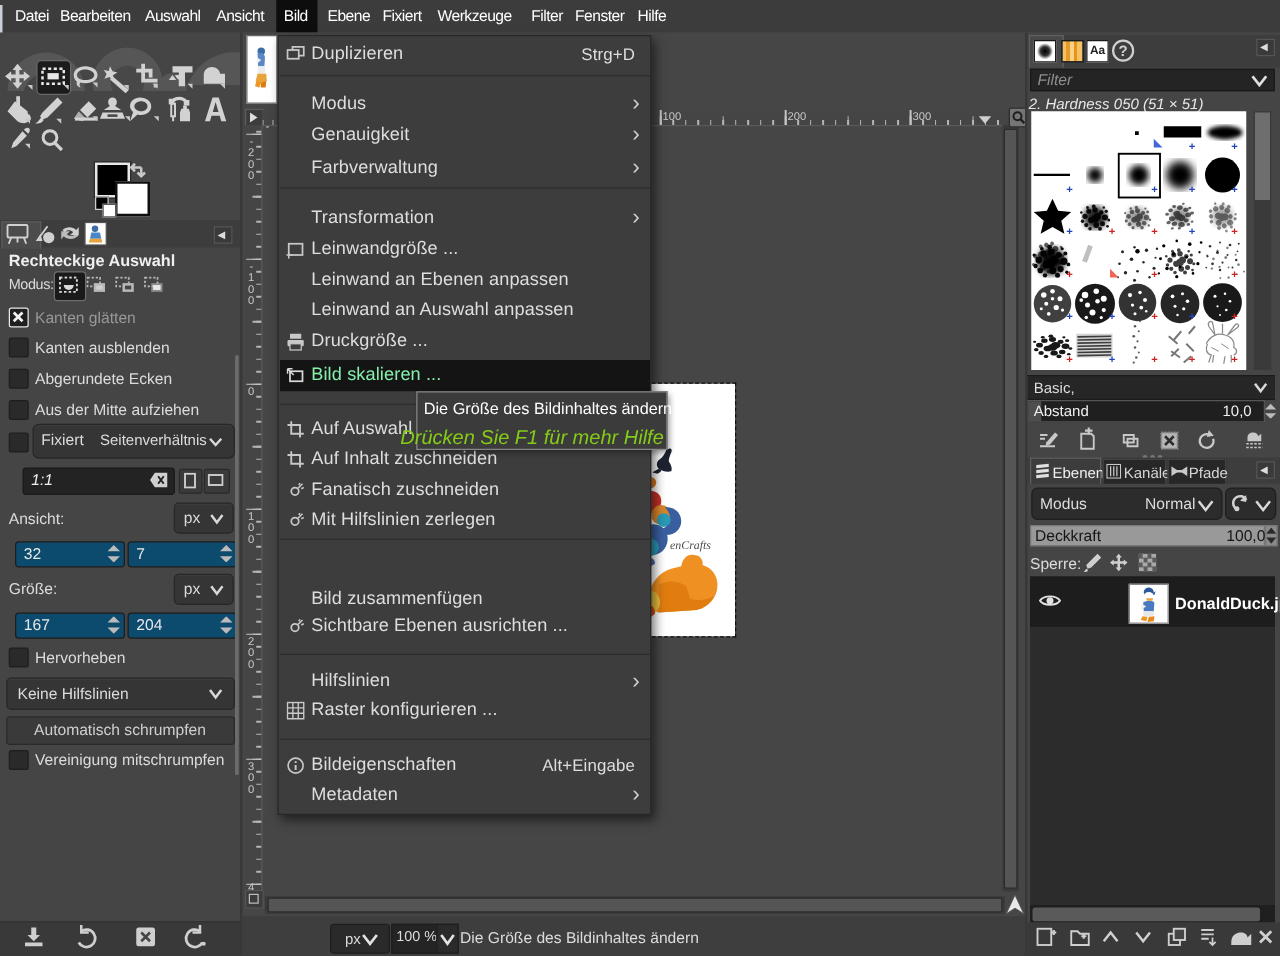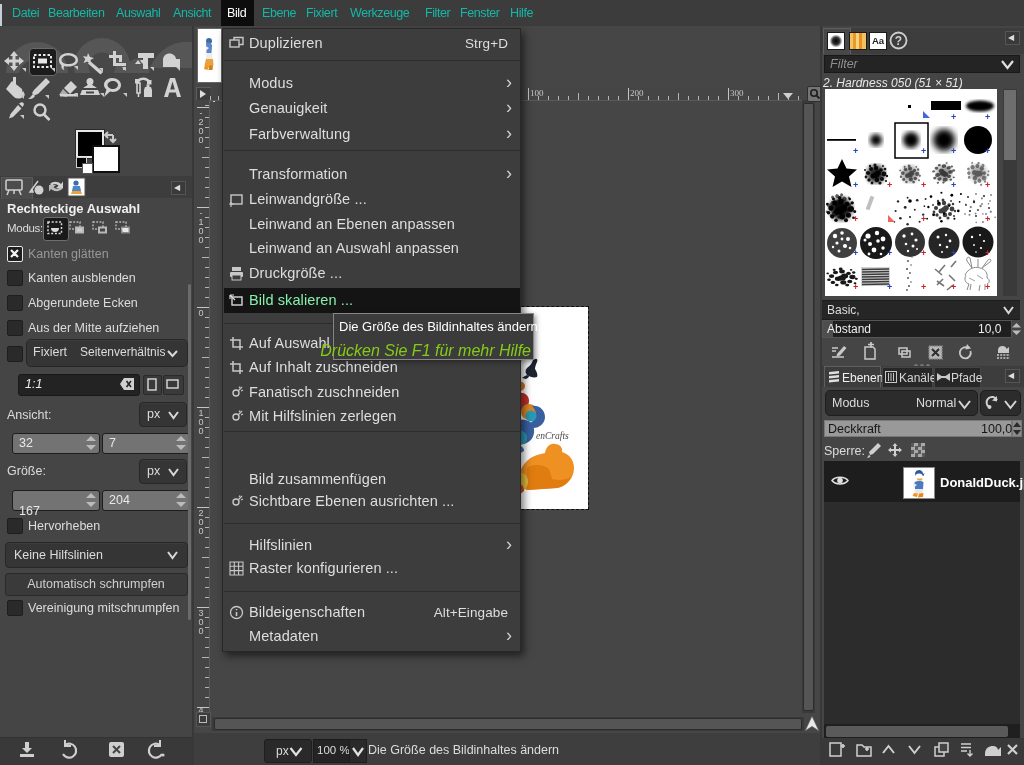--- a/index.html
+++ b/index.html
@@ -1,29 +1,29 @@
 <!DOCTYPE html>
 <html><head>
 <meta charset="utf-8">
 <style>
 html,body{margin:0;padding:0;}
 #root{position:relative;width:1024px;height:765px;background:#454545;overflow:hidden;
   font-family:"Liberation Sans",sans-serif;color:#e0e0e0;}
 .abs{position:absolute;}
-.mb-item{position:absolute;top:0;height:26px;line-height:26px;font-size:12.5px;letter-spacing:-0.4px;color:#14b8a6;}
+.mb-item{position:absolute;top:0;height:26px;line-height:26px;font-size:12.5px;letter-spacing:-0.4px;color:#ffffff;}
 .mi{position:absolute;left:0;width:100%;height:25px;line-height:25px;font-size:14.5px;letter-spacing:0.1px;color:#dedede;}
 .mi .txt{position:absolute;left:26px;top:0;white-space:nowrap;}
 .mi .sc{position:absolute;right:12px;top:0;font-size:13.5px;}
 .mi .arr{position:absolute;right:8px;top:-1px;font-size:18px;color:#d0d0d0;}
 .msep{position:absolute;left:1px;width:296px;height:1px;background:#2d2d2d;}
 .cb{position:absolute;width:14px;height:14px;background:#2a2a2a;border:1px solid #1e1e1e;border-radius:2px;}
 .lbl{position:absolute;font-size:12.5px;color:#dcdcdc;white-space:nowrap;}
 .combo{position:absolute;background:#353535;border:1px solid #272727;border-radius:4px;box-shadow:inset 0 1px 0 rgba(255,255,255,0.04);}
-.spinf{position:absolute;background:#737373;border:1px solid #1d1d1d;border-radius:3px;color:#e8e8e8;font-size:12.5px;}
-.tick-label{position:absolute;font-size:9px;color:#c8c8c8;font-family:Liberation Serif, serif;}
+.spinf{position:absolute;background:#0c4a6e;border:1px solid #1d1d1d;border-radius:3px;color:#e8e8e8;font-size:12.5px;}
+.tick-label{position:absolute;font-size:9px;color:#c8c8c8;}
 .vdig{position:absolute;font-size:9px;color:#c8c8c8;width:14px;text-align:center;line-height:9px;}
 </style>
 </head>
 <body>
 <div id="root">
 
 <div class="abs" style="left:0;top:0;width:1024px;height:26px;background:#3c3c3c;"></div>
 <div class="abs" style="left:221px;top:0;width:33px;height:26px;background:#0d0d0d;"></div>
 <div class="mb-item" style="left:12px;">Datei</div>
 <div class="mb-item" style="left:48px;">Bearbeiten</div>
@@ -245,21 +245,21 @@
       <path d="M0 9 L10 9 L5 14 Z" fill="#bbb"></path>
     </svg>
 
 <div class="lbl" style="left:7px;top:464px;">Größe:</div>
 <div class="combo" style="left:139px;top:459px;width:46px;height:23px;"></div>
 <div class="lbl" style="left:147px;top:464px;">px</div>
 <svg class="abs" style="left:167px;top:467px;" width="13" height="10">
       <path d="M2 2 L6.5 8 L11 2" stroke="#d8d8d8" stroke-width="2" fill="none"></path>
     </svg>
 <div class="spinf" style="left:12px;top:490px;width:86px;height:19px;">
-      <span style="position:absolute;left:6px;top:13px;">167</span>
+      <span style="position:absolute;left:6px;top:2px;">167</span>
     </div>
 <svg class="abs" style="left:86px;top:493px;" width="10" height="14">
       <path d="M5 0 L10 5 L0 5 Z" fill="#bbb"></path>
       <path d="M0 9 L10 9 L5 14 Z" fill="#bbb"></path>
     </svg>
 <div class="spinf" style="left:102px;top:490px;width:86px;height:19px;">
       <span style="position:absolute;left:6px;top:2px;">204</span>
     </div>
 <svg class="abs" style="left:176px;top:493px;" width="10" height="14">
       <path d="M5 0 L10 5 L0 5 Z" fill="#bbb"></path>

